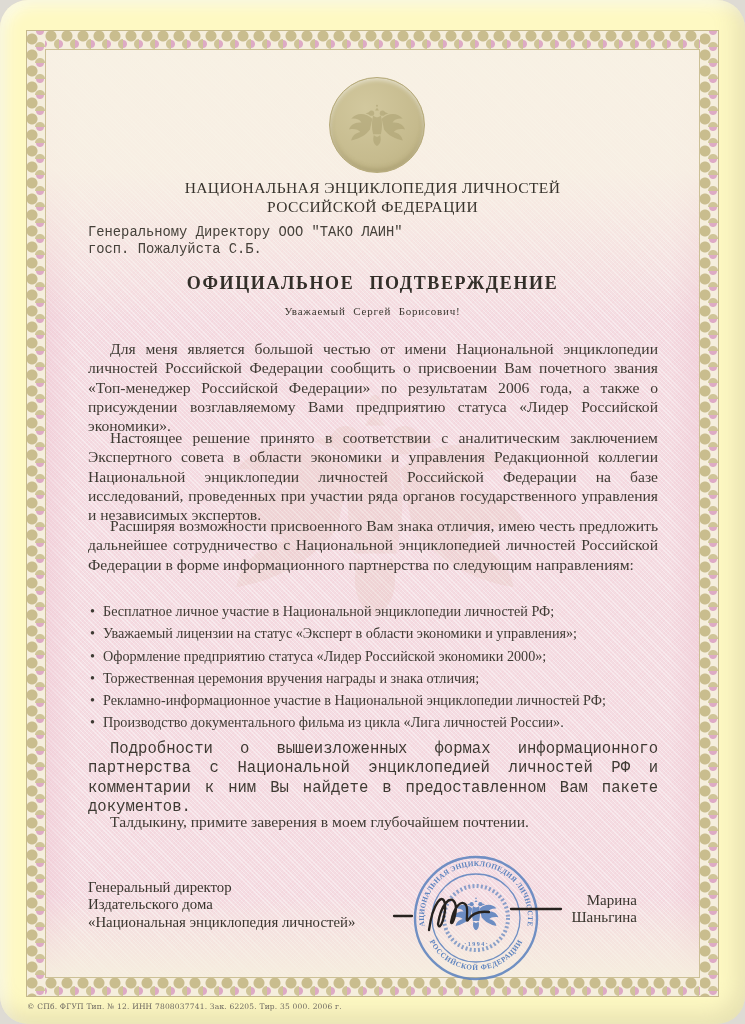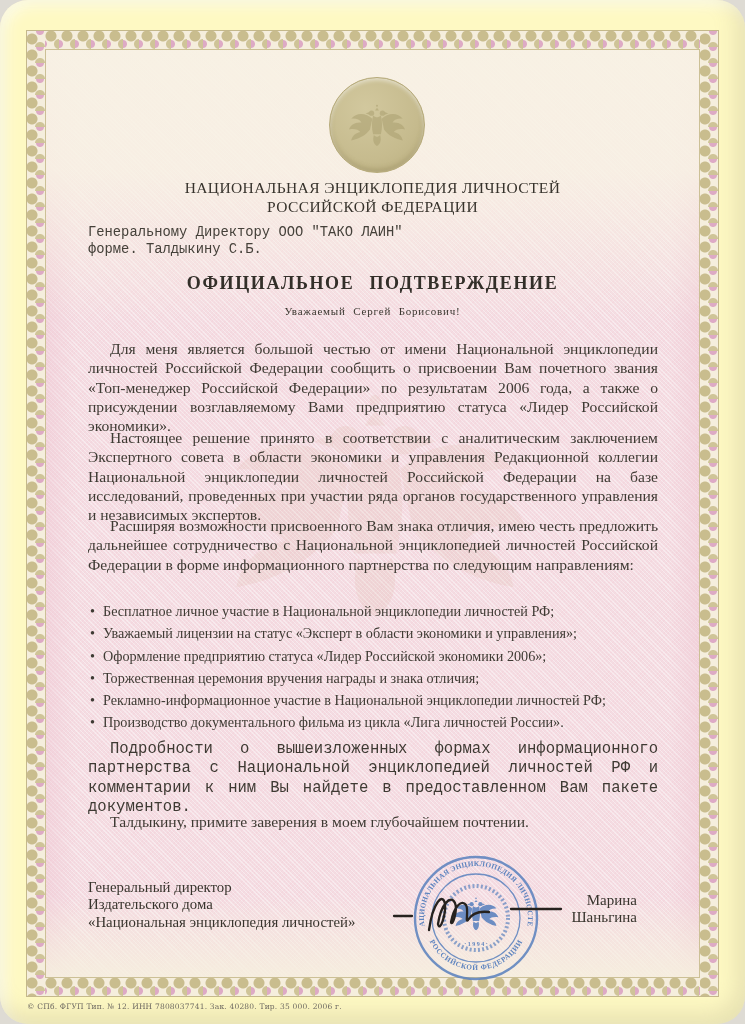--- a/index.html
+++ b/index.html
@@ -106,34 +106,34 @@
     </svg>
   </div>
 
   <div class="abs org-header">
     <div>НАЦИОНАЛЬНАЯ ЭНЦИКЛОПЕДИЯ ЛИЧНОСТЕЙ</div>
     <div>РОССИЙСКОЙ ФЕДЕРАЦИИ</div>
   </div>
 
   <div class="abs recipient">
     <div>Генеральному Директору ООО "ТАКО ЛАИН"</div>
-    <div>форме. Талдыкину С.Б.</div>
+    <div>госп. Пожалуйста С.Б.</div>
   </div>
 
   <div class="abs doc-title">ОФИЦИАЛЬНОЕ ПОДТВЕРЖДЕНИЕ</div>
   <div class="abs salutation">Уважаемый Сергей Борисович!</div>
 
   <div class="abs para p1">Для меня является большой честью от имени Национальной энциклопедии личностей Российской Федерации сообщить о присвоении Вам почетного звания «Топ-менеджер Российской Федерации» по результатам 2006 года, а также о присуждении возглавляемому Вами предприятию статуса «Лидер Российской экономики».</div>
   <div class="abs para p2">Настоящее решение принято в соответствии с аналитическим заключением Экспертного совета в области экономики и управления Редакционной коллегии Национальной энциклопедии личностей Российской Федерации на базе исследований, проведенных при участии ряда органов государственного управления и независимых экспертов.</div>
   <div class="abs para p3">Расширяя возможности присвоенного Вам знака отличия, имею честь предложить дальнейшее сотрудничество с Национальной энциклопедией личностей Российской Федерации в форме информационного партнерства по следующим направлениям:</div>
 
   <ul class="abs blist">
     <li><span class="bullet">•</span><span>Бесплатное личное участие в Национальной энциклопедии личностей РФ;</span></li>
     <li><span class="bullet">•</span><span>Уважаемый лицензии на статус «Эксперт в области экономики и управления»;</span></li>
-    <li><span class="bullet">•</span><span>Оформление предприятию статуса «Лидер Российской экономики 2006»;</span></li>
+    <li><span class="bullet">•</span><span>Оформление предприятию статуса «Лидер Российской экономики 2000»;</span></li>
     <li><span class="bullet">•</span><span>Торжественная церемония вручения награды и знака отличия;</span></li>
     <li><span class="bullet">•</span><span>Рекламно-информационное участие в Национальной энциклопедии личностей РФ;</span></li>
     <li><span class="bullet">•</span><span>Производство документального фильма из цикла «Лига личностей России».</span></li>
   </ul>
 
   <div class="abs para p4">Подробности о вышеизложенных формах информационного партнерства с Национальной энциклопедией личностей РФ и комментарии к ним Вы найдете в предоставленном Вам пакете документов.</div>
   <div class="abs para p5">Талдыкину, примите заверения в моем глубочайшем почтении.</div>
 
   <div class="abs sig-left">
     <div>Генеральный директор</div>
@@ -163,15 +163,15 @@
     </text>
     <use href="#eagle-g" transform="translate(85,76) scale(0.62)" fill="#5e84bf" opacity=".9"></use>
     <text x="85" y="106" text-anchor="middle" fill="#5e84bf" font-family="Liberation Serif, serif" font-size="6" font-weight="bold">· 1 9 9 4 ·</text>
     <g stroke="#26221e" stroke-width="2.3" fill="none" stroke-linecap="round">
       <path d="M3,76 h18"></path>
       <path d="M38,90 C42,62 52,52 54,64 C55,74 49,93 47,84 C50,64 60,54 64,63 C67,70 61,88 60,82 C63,66 71,59 75,65 C78,70 74,84 77,80 C81,73 89,71 98,72"></path>
       <path d="M120,69 h50"></path>
     </g>
   </svg>
 
-  <div class="abs imprint">© СПб. ФГУП Тип. № 12. ИНН 7808037741. Зак. 40280. Тир. 35 000. 2006 г.</div>
+  <div class="abs imprint">© СПб. ФГУП Тип. № 12. ИНН 7808037741. Зак. 62205. Тир. 35 000. 2006 г.</div>
 
 </div>
 
 </body></html>

